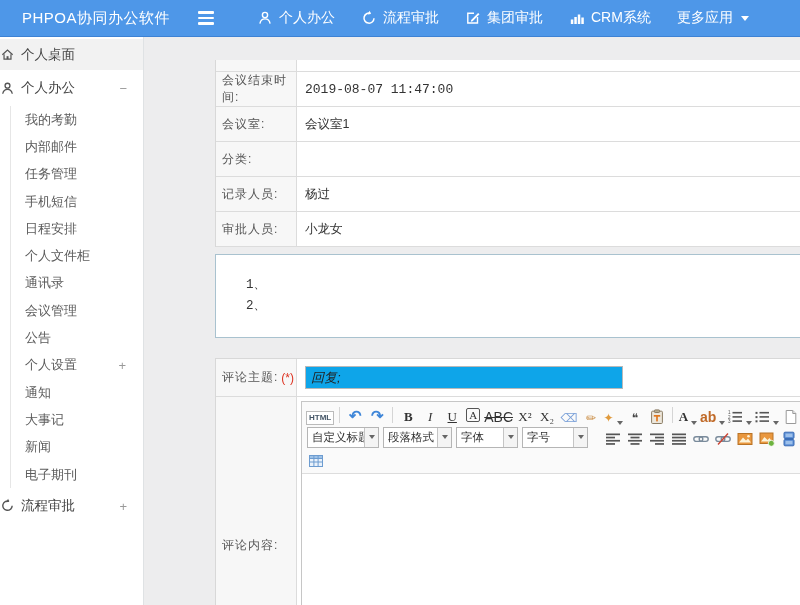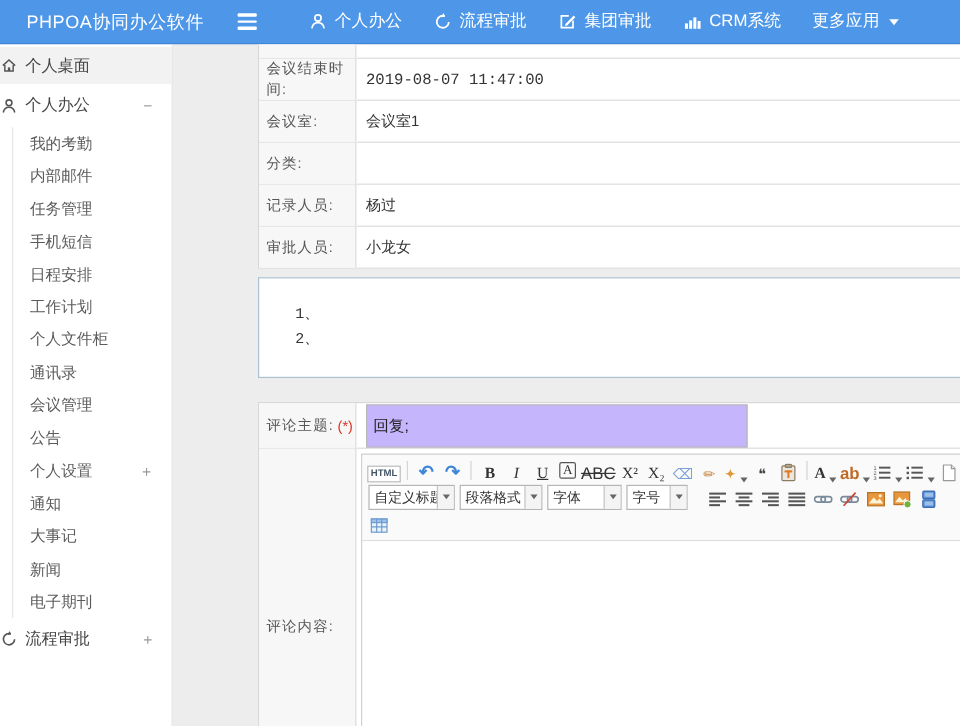--- a/index.html
+++ b/index.html
@@ -28,42 +28,42 @@
   .side-office { height:36px; }
   .side-workflow { height:35px; }
   .toggle { position:absolute; right:16px; top:50%; transform:translateY(-50%);
     font-size:13px; color:#999; }
   .submenu { margin-left:10px; border-left:1px solid #e6e6e6; }
   .side-sub { position:relative; height:27.3px; display:flex; align-items:center;
     padding-left:14px; font-size:13px; color:#5b5b5b; cursor:pointer; }
   .side-sub .toggle { right:17px; }
 
   
-  .content { flex:1; overflow:hidden; position:relative; background:#ededee; }
+  .content { flex:1; overflow:hidden; position:relative; background:#ededee;margin-top:23px; }
   .page { margin-left:71px; width:620px; }
 
   .ftable { background:#fff; border-left:1px solid #d8d8d8; }
   .frow { display:flex; border-bottom:1px solid #dcdcdc; height:35px; }
   .frow-partial { height:12px; }
   .fcell-label { width:81px; flex:none; background:#f7f7f7; border-right:1px solid #dcdcdc;
     display:flex; align-items:center; padding-left:6px; font-size:12px; color:#555; letter-spacing:1px; }
   .fcell-value { flex:1; display:flex; align-items:center; padding-left:8px; font-size:12.5px; color:#333; }
   .mono { font-family:"Liberation Mono","DejaVu Sans Mono",monospace; font-size:13px; }
 
   .minutes-box { margin-top:7px; border:1px solid #a9c2cf; background:#fff; height:84px;
     padding:20px 0 0 30px; }
   .minutes-box div { font-size:12.5px; color:#333; line-height:21px;
     font-family:"Liberation Mono","DejaVu Sans Mono",monospace; }
 
   .ctable { margin-top:20px; background:#fff; border-left:1px solid #d8d8d8; border-top:1px solid #d8d8d8; }
   .crow-subject { display:flex; height:38px; border-bottom:1px solid #dcdcdc; }
   .crow-content { display:flex; height:280px; }
   .req { color:#dd3322; margin-left:3px; letter-spacing:0; }
-  .subject-input { width:318px; height:36px; border:1px solid #b9b9b9; background:#c4b5fd;
-    font-size:13px; color:#222; padding:0 5px; font-family:"Liberation Sans",sans-serif; }
+  .subject-input { width:318px; height:23px; border:1px solid #b9b9b9; background:#0ea5e9;
+    font-size:13px; color:#222; padding:0 5px; font-family:"Liberation Sans",sans-serif;font-style:italic; }
   .content-label { align-items:flex-start !important; padding-top:140px; }
 
   
   .editor { margin:4px; width:600px; border:1px solid #c6c6c6; background:#fff; }
   .toolbar { background:#fafafa; border-bottom:1px solid #ddd; padding:2px 3px 3px 3px; }
   .tb-row { display:flex; align-items:center; min-height:22px; flex-wrap:nowrap; }
   .tbi { display:inline-flex; align-items:flex-end; justify-content:center; height:20px; min-width:20px;
     margin:0 1px; border-radius:2px; font-size:12px; color:#333; cursor:pointer; }
   .tbi .svgi { width:16px; height:16px; display:block; }
   .tb-sep { width:1px; height:16px; background:#d5d5d5; margin:0 4px; flex:none; }
@@ -164,23 +164,20 @@
         <div class="side-sub">
           <span>任务管理</span>
         </div>
         <div class="side-sub">
           <span>手机短信</span>
         </div>
         <div class="side-sub">
           <span>日程安排</span>
         </div>
         <div class="side-sub">
-          <span>工作计划</span>
-        </div>
-        <div class="side-sub">
           <span>个人文件柜</span>
         </div>
         <div class="side-sub">
           <span>通讯录</span>
         </div>
         <div class="side-sub">
           <span>会议管理</span>
         </div>
         <div class="side-sub">
           <span>公告</span>
@@ -370,21 +367,21 @@
                       <span class="dd">
                         <span class="tb-caret" style="margin: 0px;"></span>
                       </span>
                     </div>
                     <div class="ed-select" style="width: 62px;">
                       <span class="lbl">字体</span>
                       <span class="dd">
                         <span class="tb-caret" style="margin: 0px;"></span>
                       </span>
                     </div>
-                    <div class="ed-select" style="width: 51px;">
+                    <div class="ed-select" style="width: 66px;">
                       <span class="lbl">字号</span>
                       <span class="dd">
                         <span class="tb-caret" style="margin: 0px;"></span>
                       </span>
                     </div>
                     <span style="width: 12px; flex: 0 0 auto;"></span>
                     <span class="tbi">
                       <span class="svgi"><svg viewBox="0 0 16 16" xmlns="http://www.w3.org/2000/svg">
                           <rect x="1" y="2.5" width="14" height="1.7" fill="#555"></rect>
                           <rect x="1" y="5.7" width="9" height="1.7" fill="#555"></rect>

